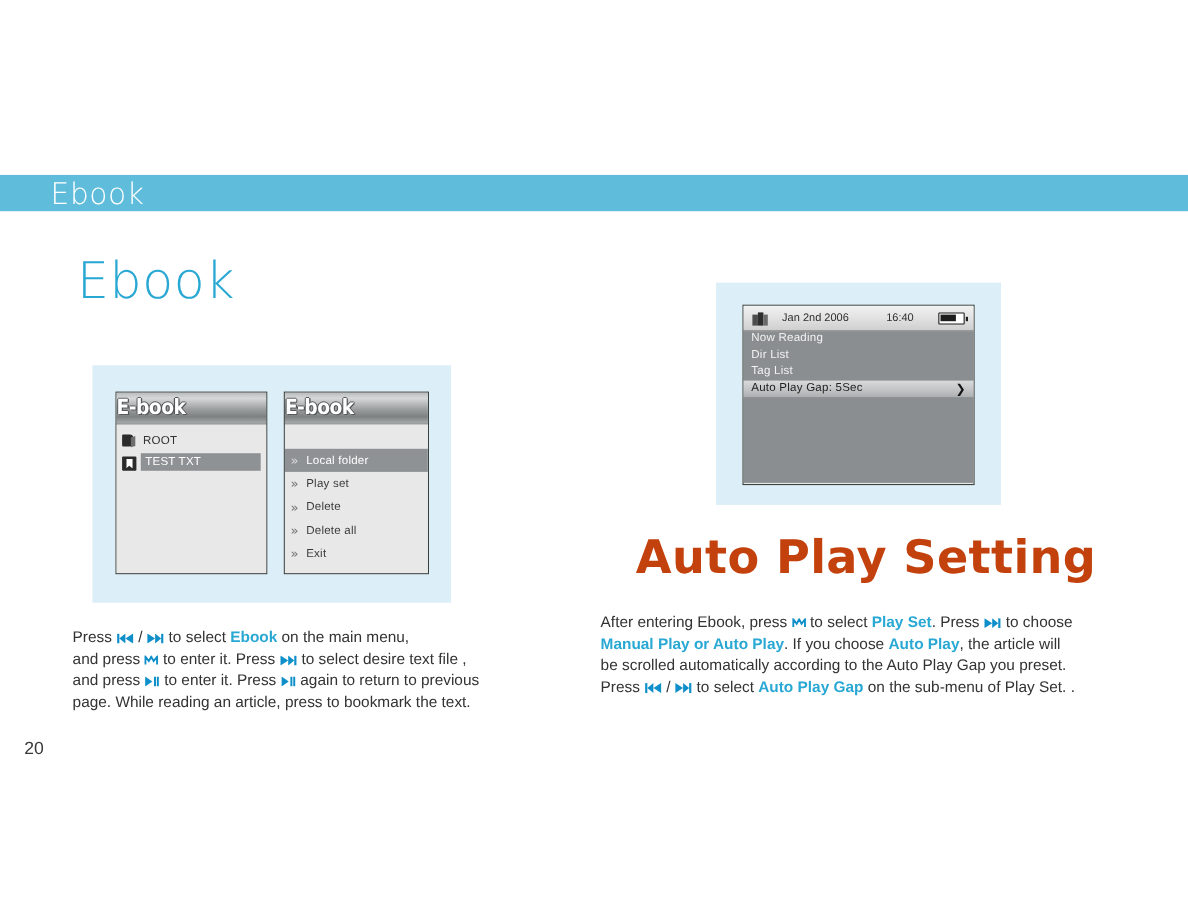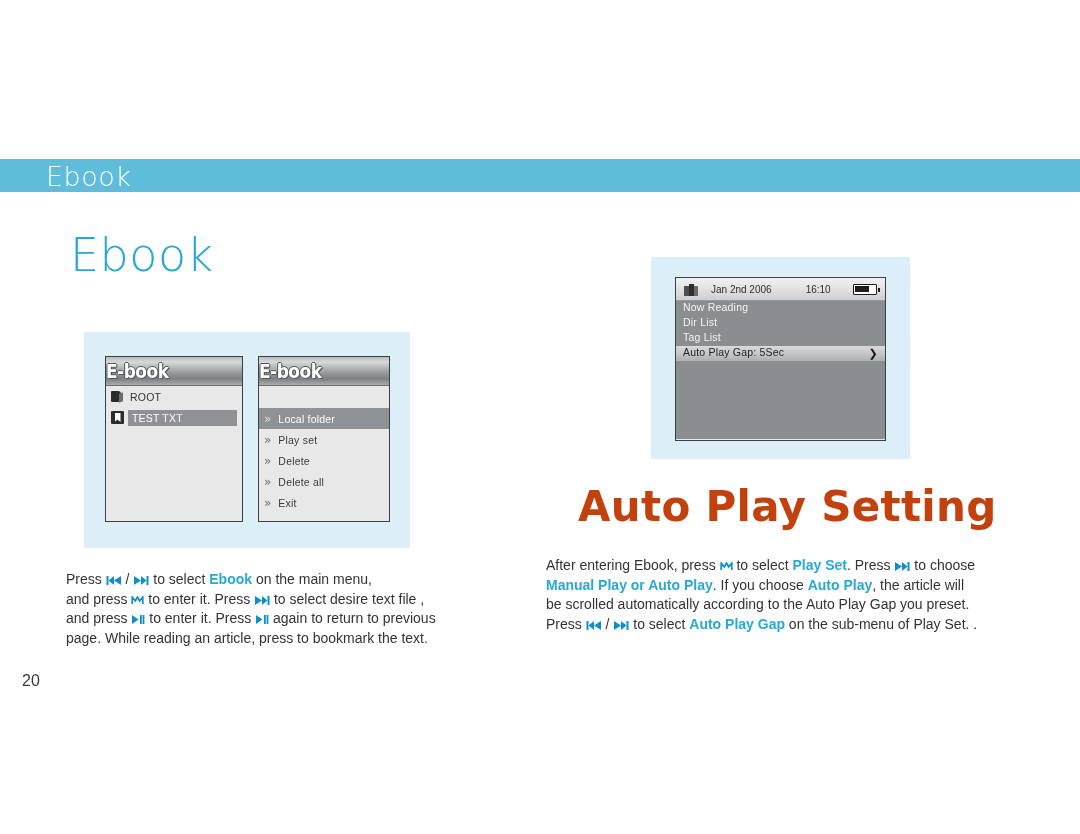--- a/index.html
+++ b/index.html
@@ -98,21 +98,21 @@
   .device-body {
     height: calc(100% - 29px);
     background: #e8e8e8;
     position: relative;
     overflow: hidden;
   }
 
   
   .file-row {
     display: flex;
-    align-items: center;
+    align-items: flex-end;
     height: 21px;
     padding-left: 3px;
     font-size: 10.5px;
     color: #333;
     font-family: "Liberation Sans", sans-serif;
   }
   .file-row .fr-label {
     margin-left: 6px;
     letter-spacing: 0.2px;
   }
@@ -351,21 +351,21 @@
 <div class="shot-panel" id="panel-right"></div>
 
 <div class="device" id="device-playset">
   <div class="ps-statusbar">
     <span class="ps-bookicon">
       <span class="bk1"></span>
         <span class="bk2"></span>
         <span class="bk3"></span>
     </span>
     <span class="ps-date">Jan 2nd 2006</span>
-    <span class="ps-time">16:10</span>
+    <span class="ps-time">16:40</span>
     <span class="ps-battery"></span>
   </div>
   <div class="ps-list">
     <div class="ps-row">
       <span>Now Reading</span>
     </div>
     <div class="ps-row">
       <span>Dir List</span>
     </div>
     <div class="ps-row">

